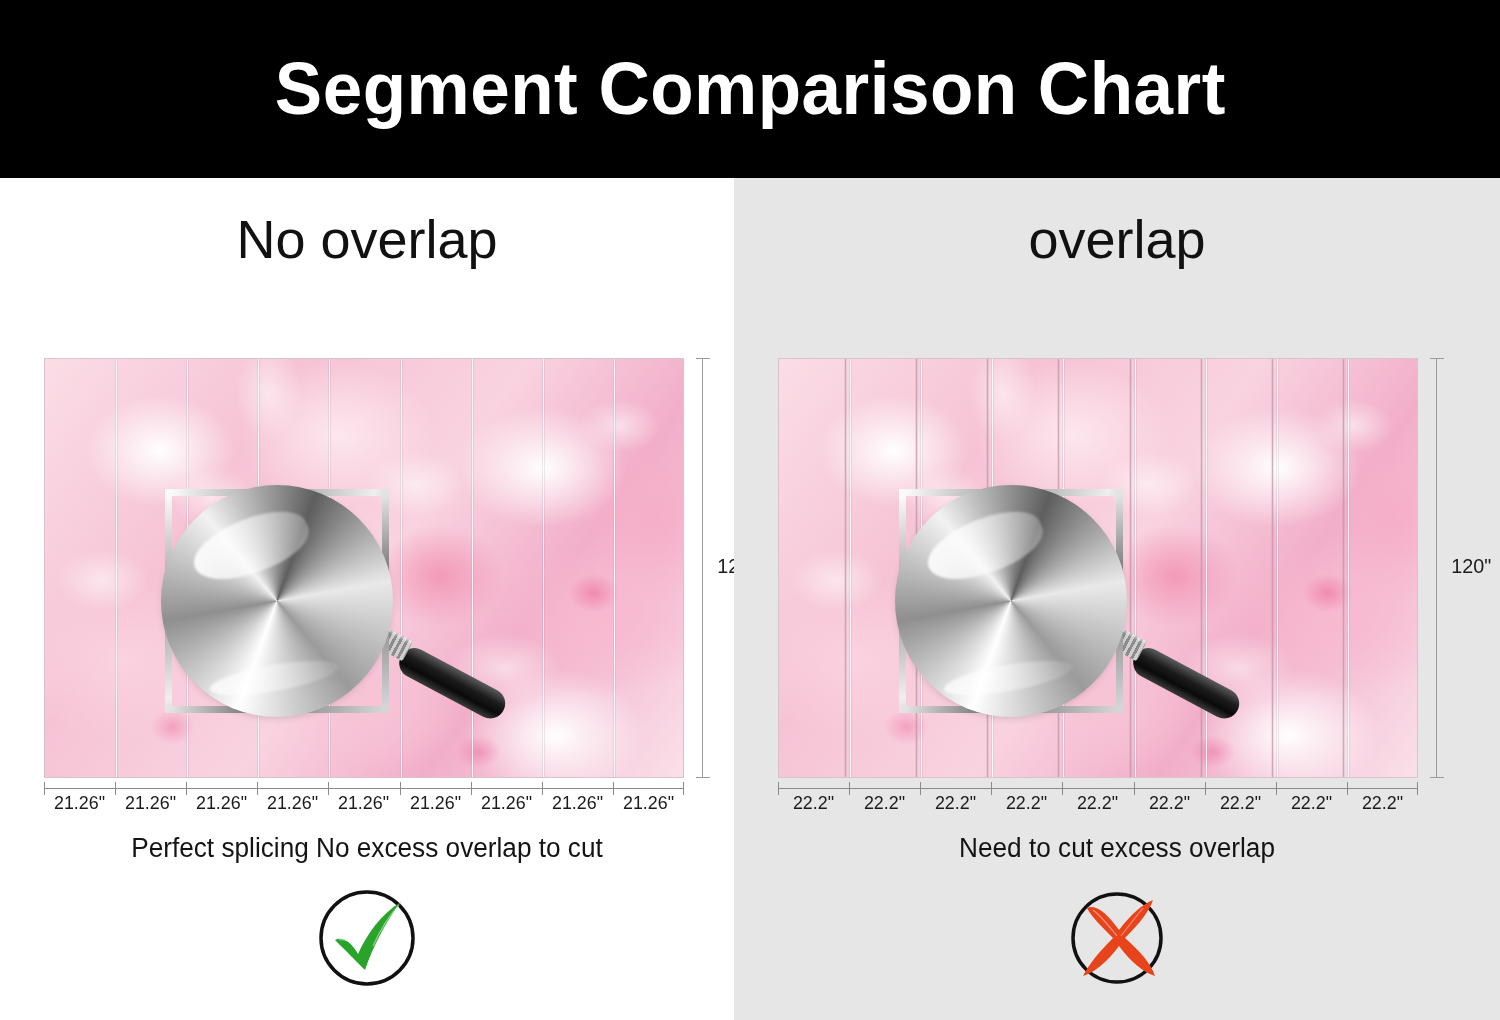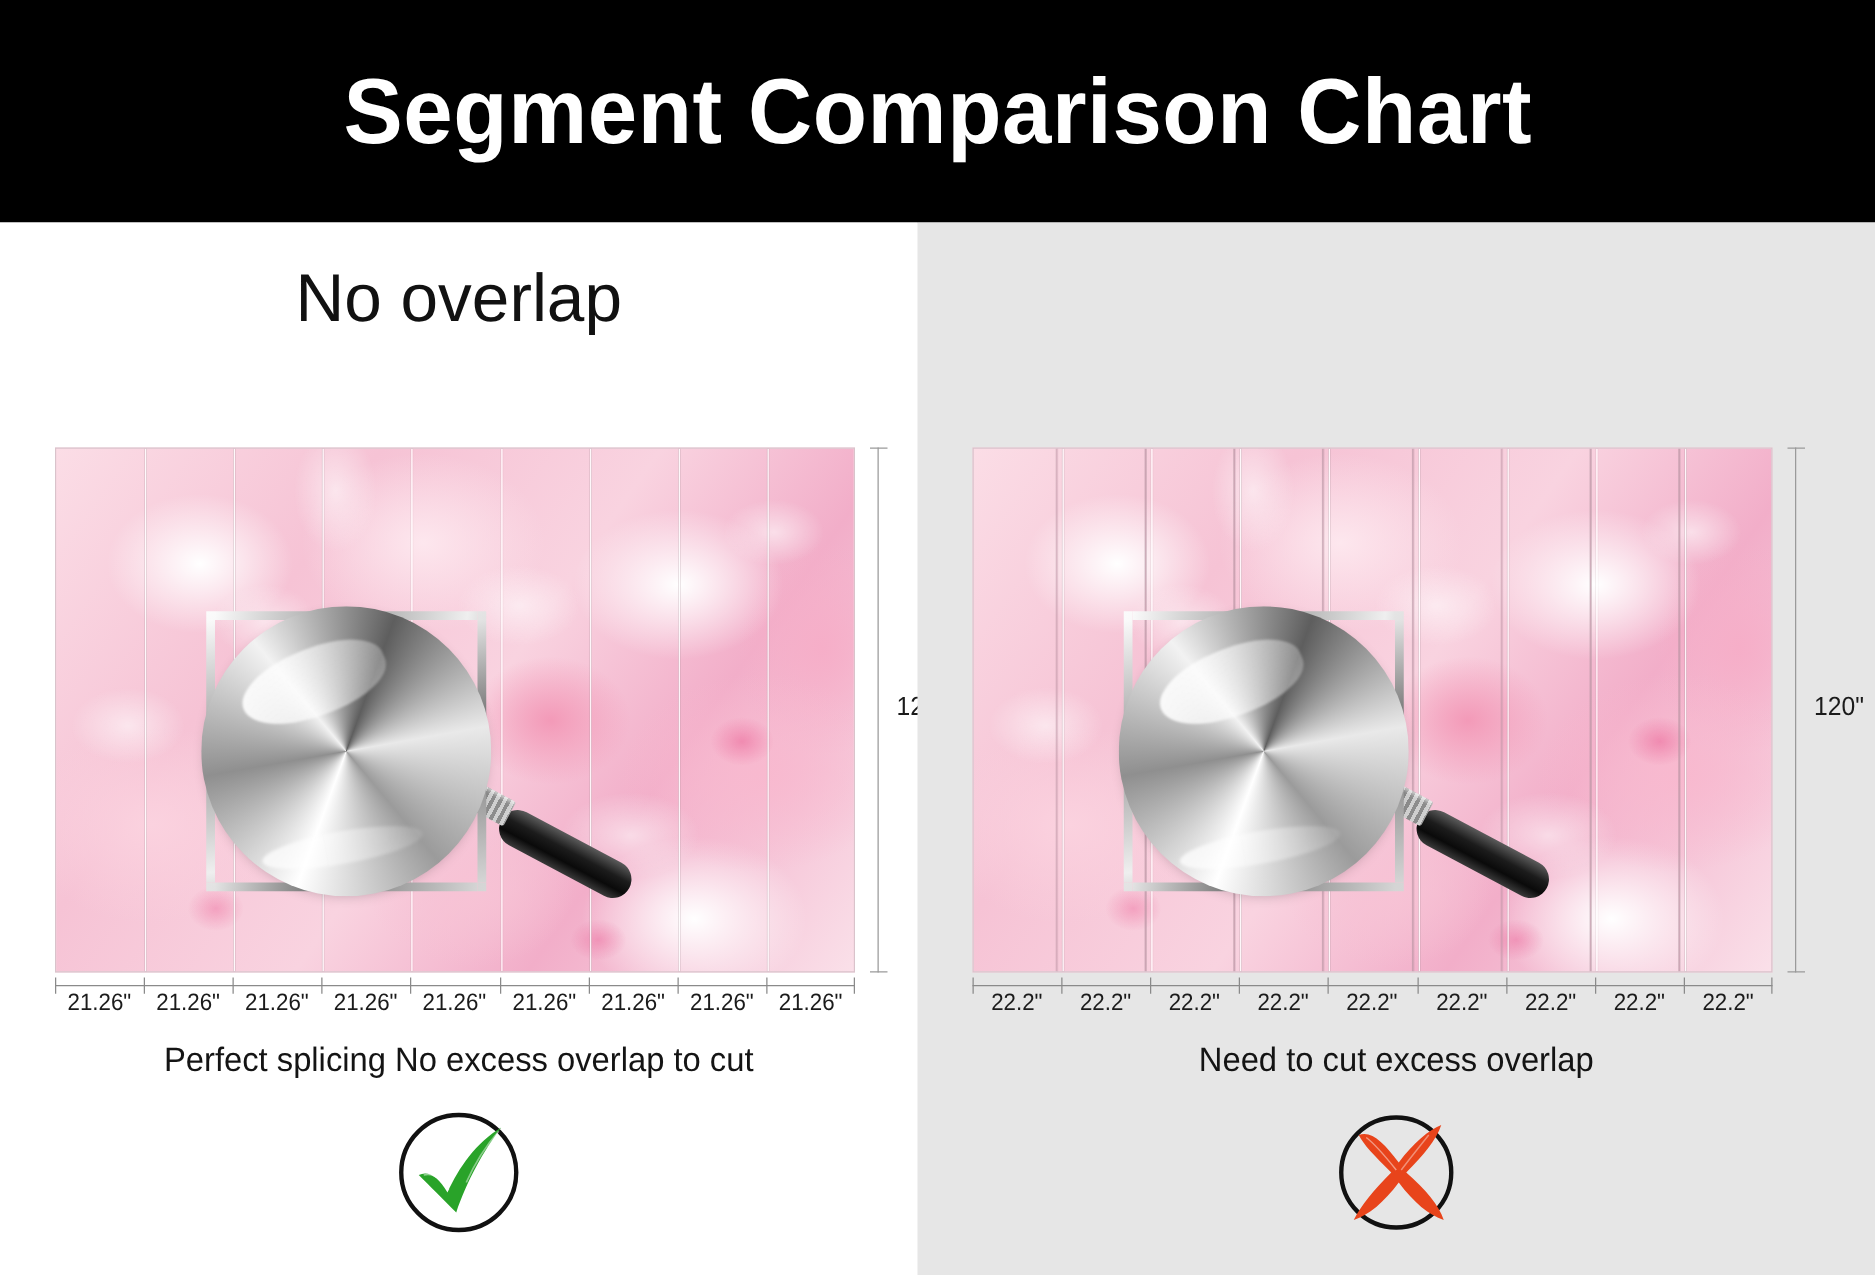--- a/index.html
+++ b/index.html
@@ -379,20 +379,21 @@
       <svg class="verdict-mark" viewBox="0 0 108 108">
         <circle cx="54" cy="54" r="46" fill="none" stroke="#111111" stroke-width="3.5"></circle>
         <path d="M22 56 C30 52 38 58 45 70 C54 50 68 30 88 18 C74 36 60 62 52 86 C42 76 30 64 22 56 Z" fill="#29a329"></path>
         <path d="M26 56 C34 54 41 60 46 68" fill="none" stroke="#ffffff" stroke-width="1.2" opacity="0.5"></path>
         <path d="M60 62 C68 44 78 30 86 21" fill="none" stroke="#ffffff" stroke-width="1.4" opacity="0.45"></path>
       </svg>
     </div>
   </div>
 
   <div class="panel panel-right">
+    <div class="panel-heading">overlap</div>
 
     <div class="figure figure-right">
       <div class="mural">
         <div class="petals"></div>
         <div class="petals2"></div>
         <div class="deep"></div>
         <div class="seams" id="seams-right">
             <div class="seam" style="left: 71px;"></div>
             <div class="seam pair" style="left: 66px;"></div>
             <div class="seam" style="left: 142px;"></div>

